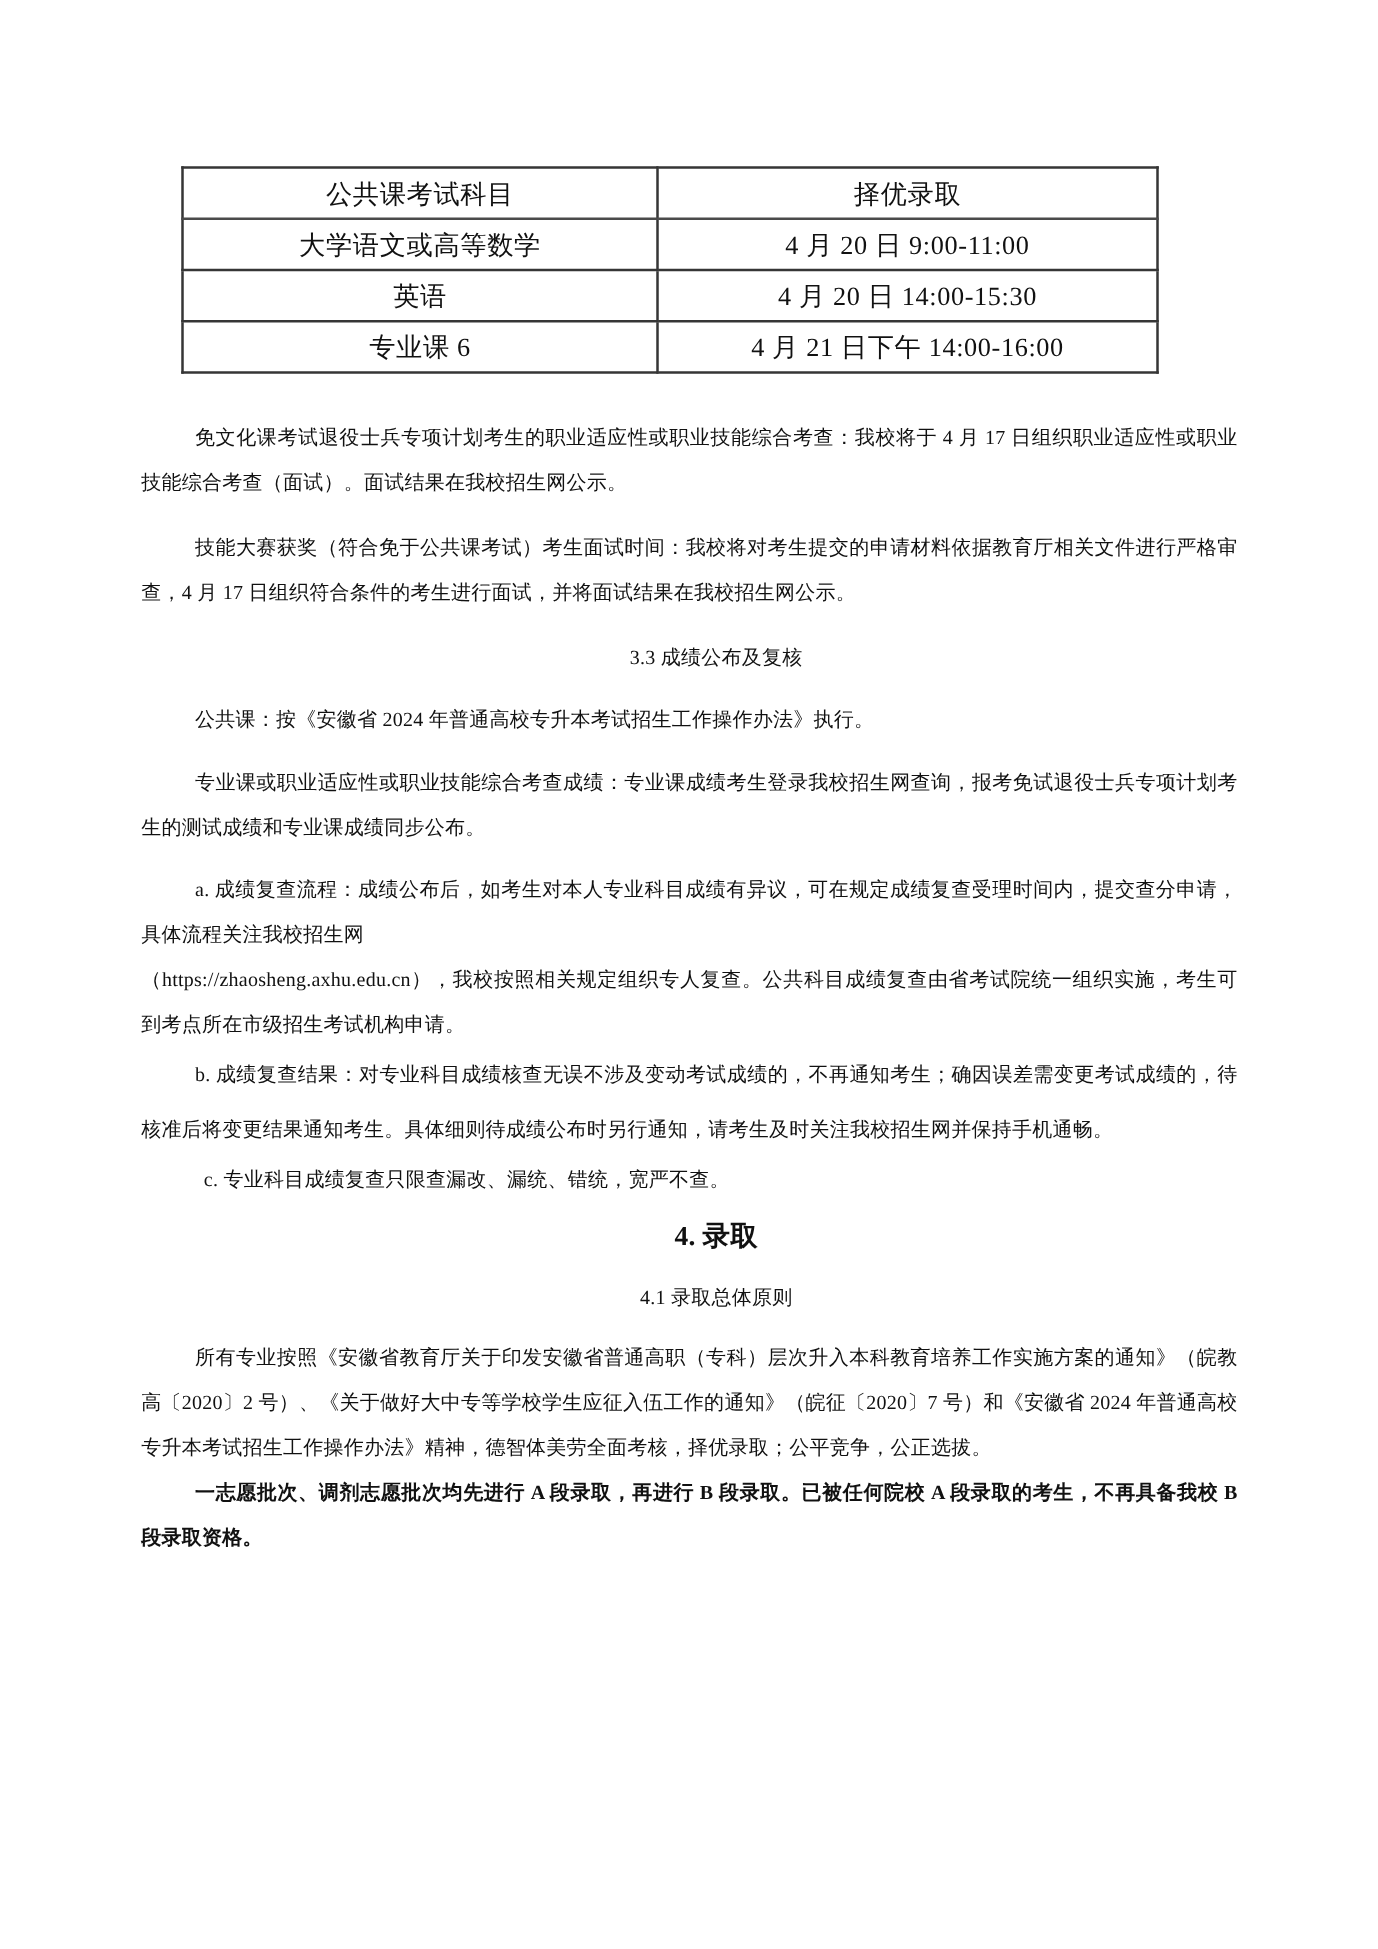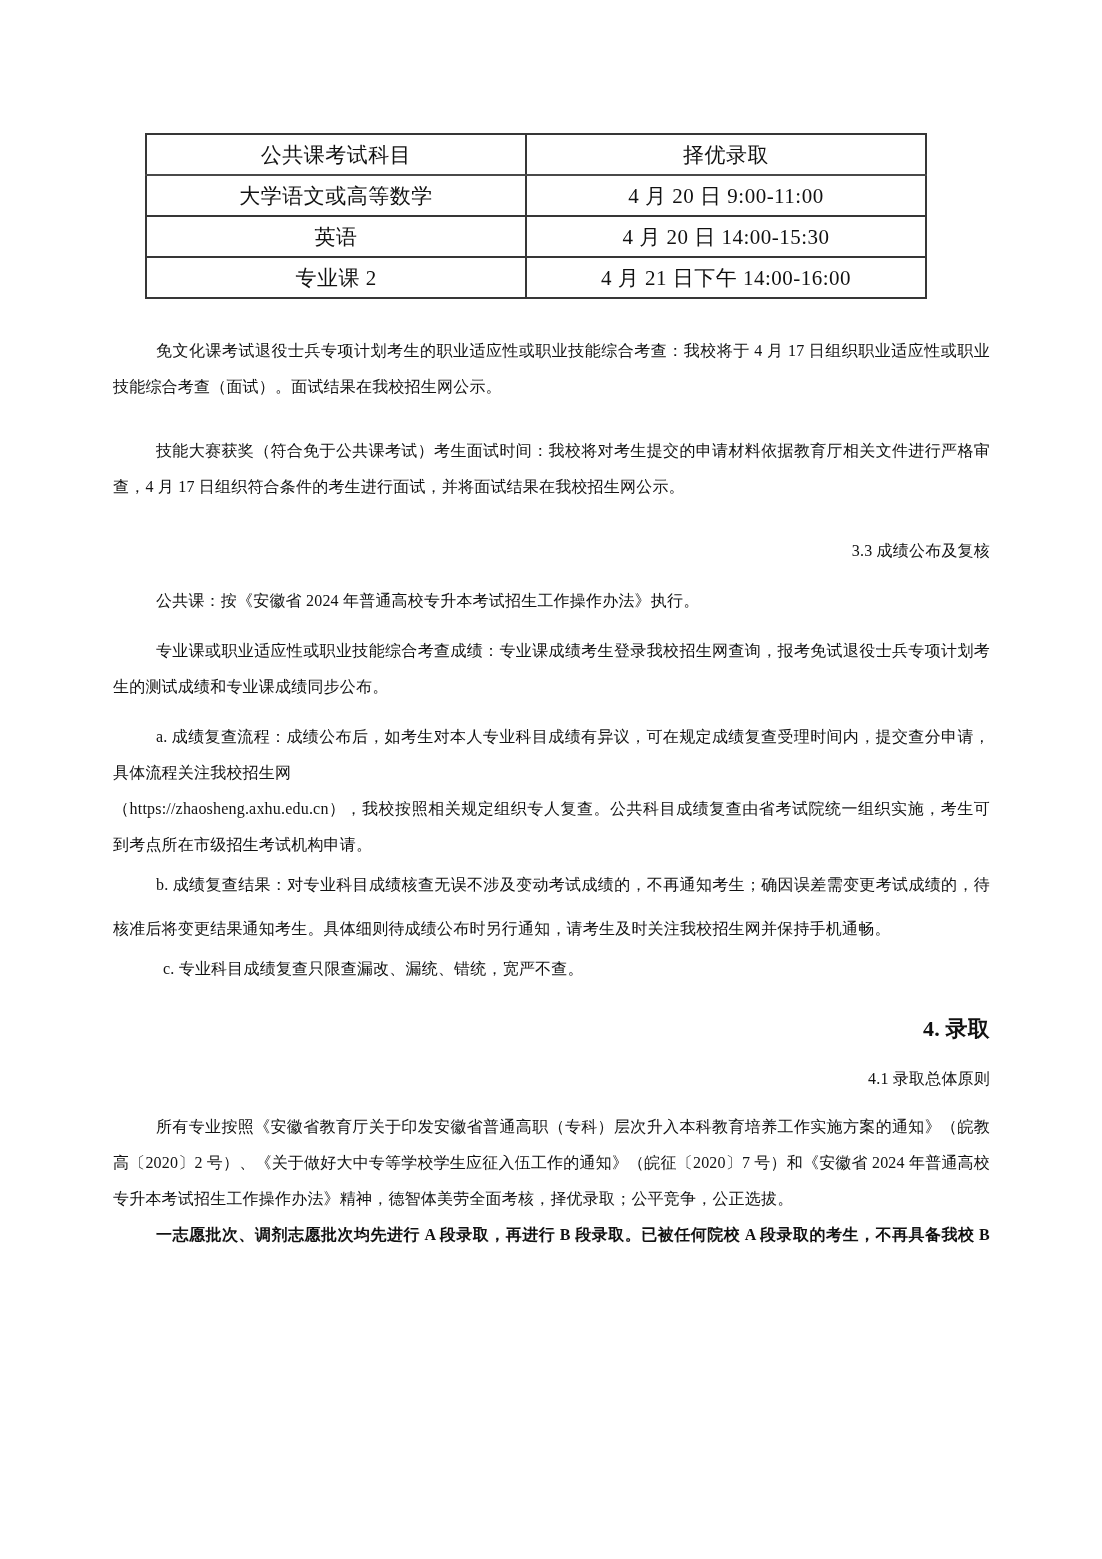--- a/index.html
+++ b/index.html
@@ -41,26 +41,26 @@
 
   
   .para {
     margin: 14px 0 0 0;
     font-size: 16px;
     line-height: 36px;
     text-align: justify;
     text-indent: 43px;
     letter-spacing: 0.2px;
   }
-  .para.no-justify { text-align: right; }
+  .para.no-justify { text-align: center; }
   .para.lh-wide { line-height: 44px; }
   .para.m0  { margin-top: 0; }
-  .para.m8  { margin-top: 24px; }
+  .para.m8  { margin-top: 8px; }
   .para.m12 { margin-top: 12px; }
-  .para.m16 { margin-top: 28px; }
+  .para.m16 { margin-top: 16px; }
   .para.bold { font-weight: 700; }
   .para.indent-c { text-indent: 50px; }
   .section-heading { font-weight: 700; font-size: 22px; }
 
   
   .page-number {
     margin-top: 24px;
     text-align: center;
     font-size: 20px;
     line-height: 36px;
@@ -80,21 +80,21 @@
       </tr>
       <tr>
         <td>大学语文或高等数学</td>
         <td>4 月 20 日 9:00-11:00</td>
       </tr>
       <tr>
         <td>英语</td>
         <td>4 月 20 日 14:00-15:30</td>
       </tr>
       <tr>
-        <td>专业课 2</td>
+        <td>专业课 6</td>
         <td>4 月 21 日下午 14:00-16:00</td>
       </tr>
     </tbody>
   </table>
 
   <p class="para m0">免文化课考试退役士兵专项计划考生的职业适应性或职业技能综合考查：我校将于 4 月 17 日组织职业适应性或职业技能综合考查（面试）。面试结果在我校招生网公示。</p>
 
   <p class="para m16">技能大赛获奖（符合免于公共课考试）考生面试时间：我校将对考生提交的申请材料依据教育厅相关文件进行严格审查，4 月 17 日组织符合条件的考生进行面试，并将面试结果在我校招生网公示。</p>
 
   <p class="para m16 no-justify">3.3 成绩公布及复核</p>

